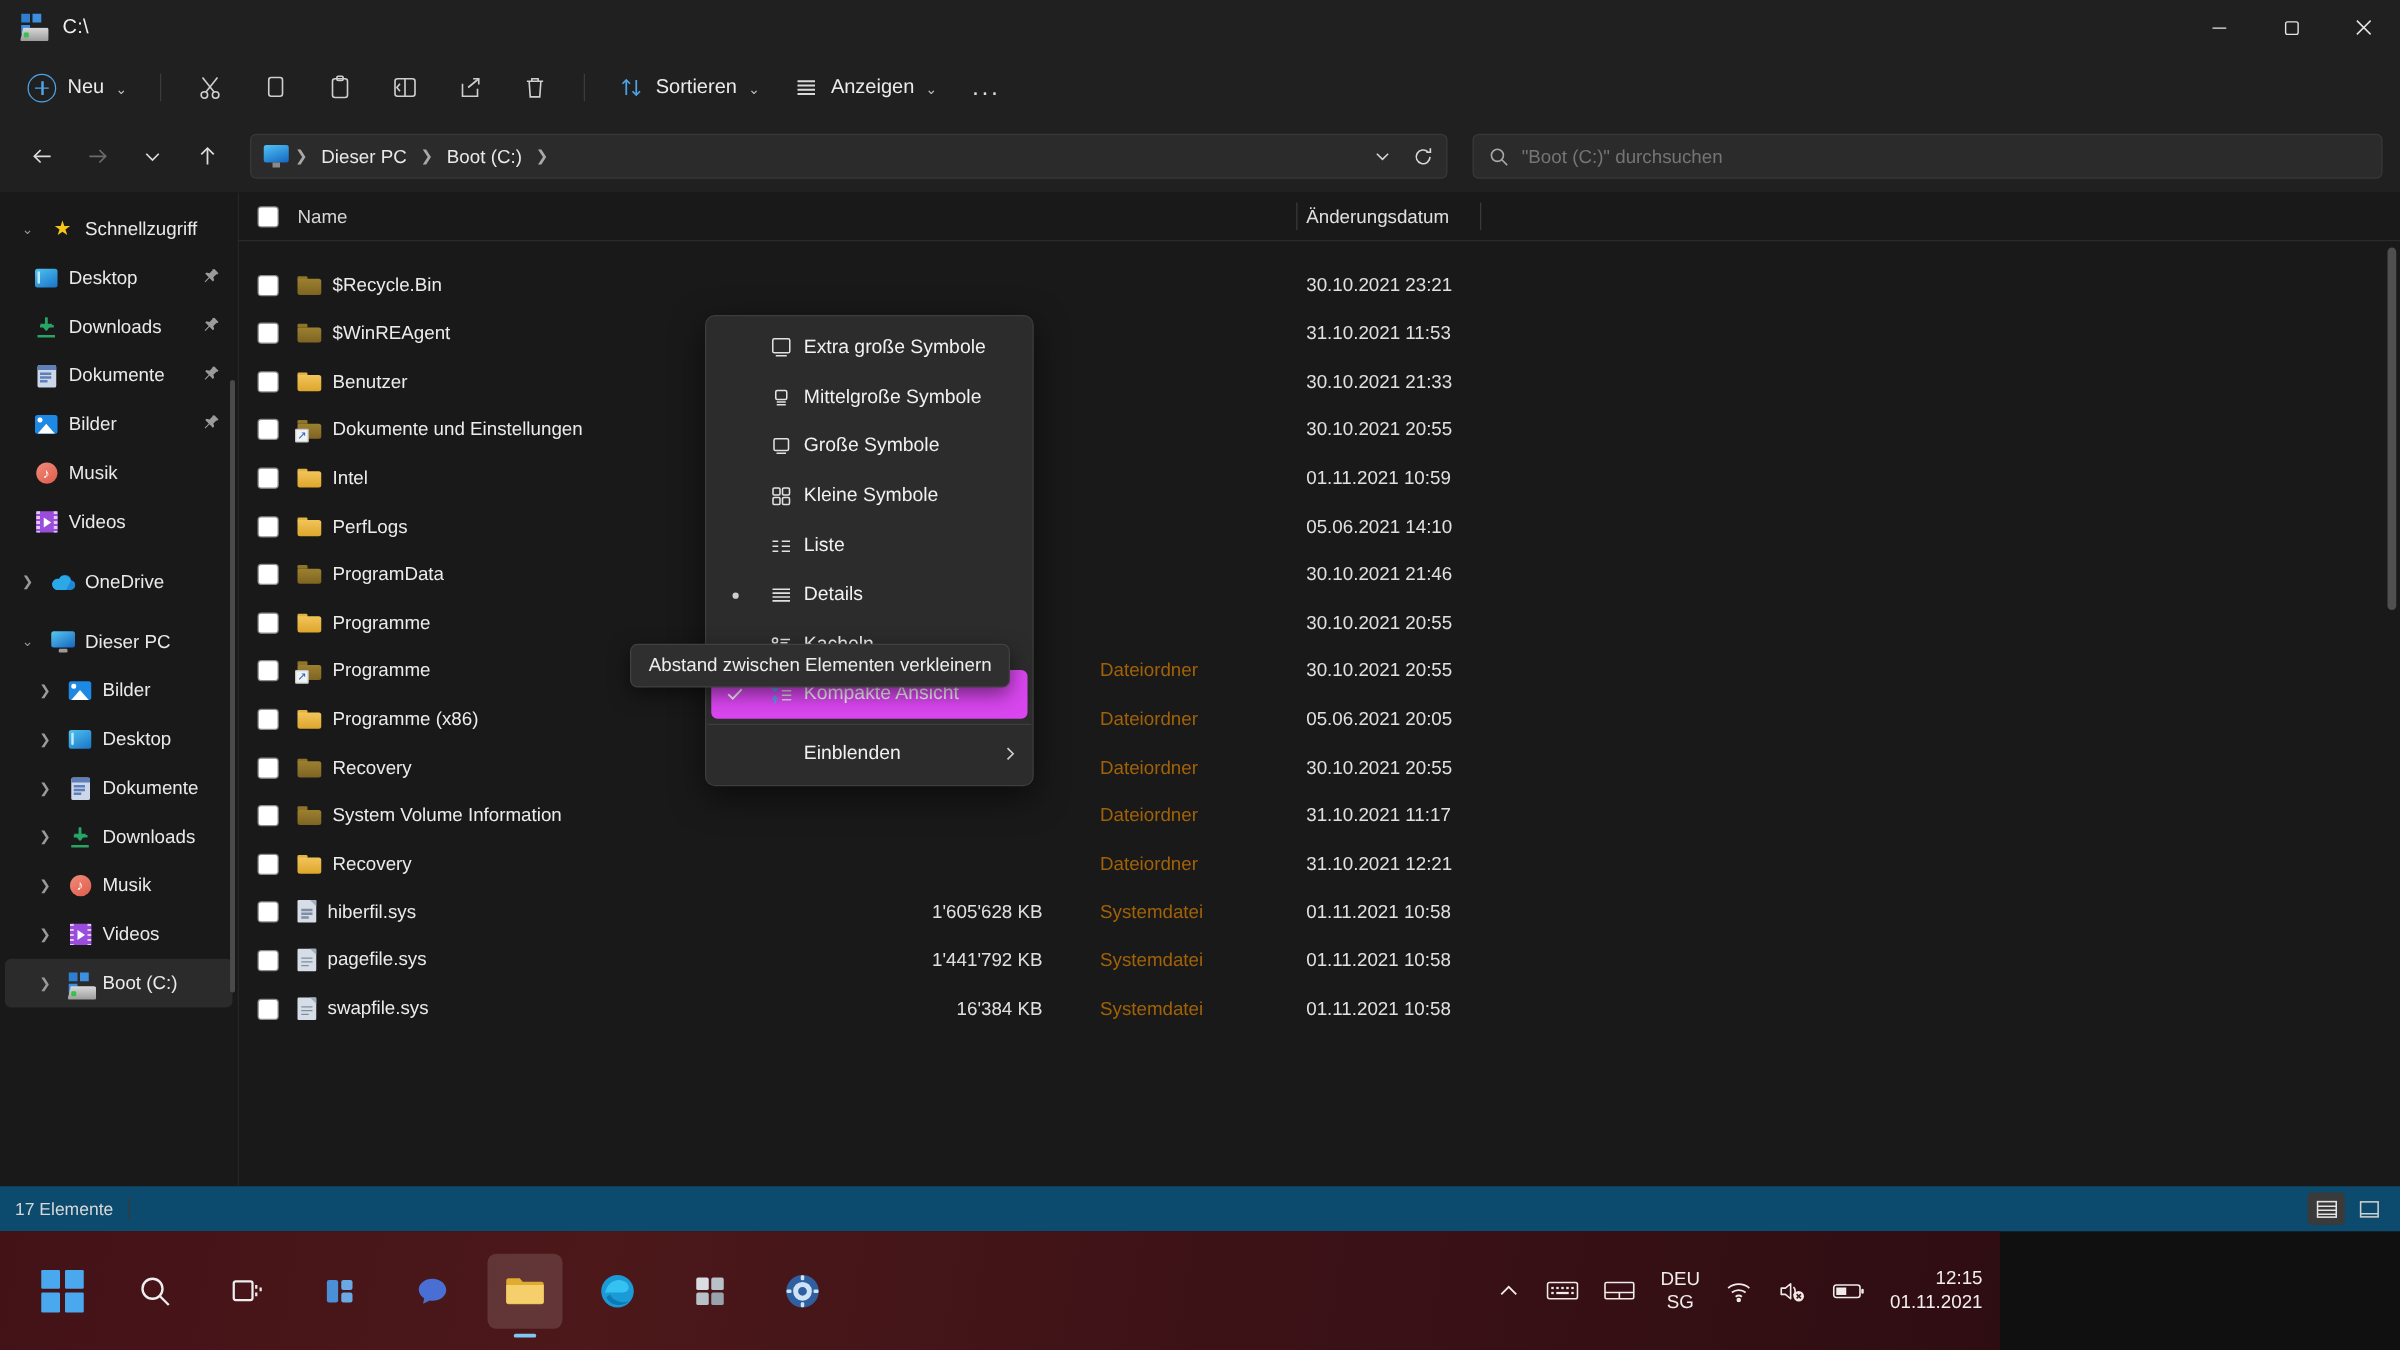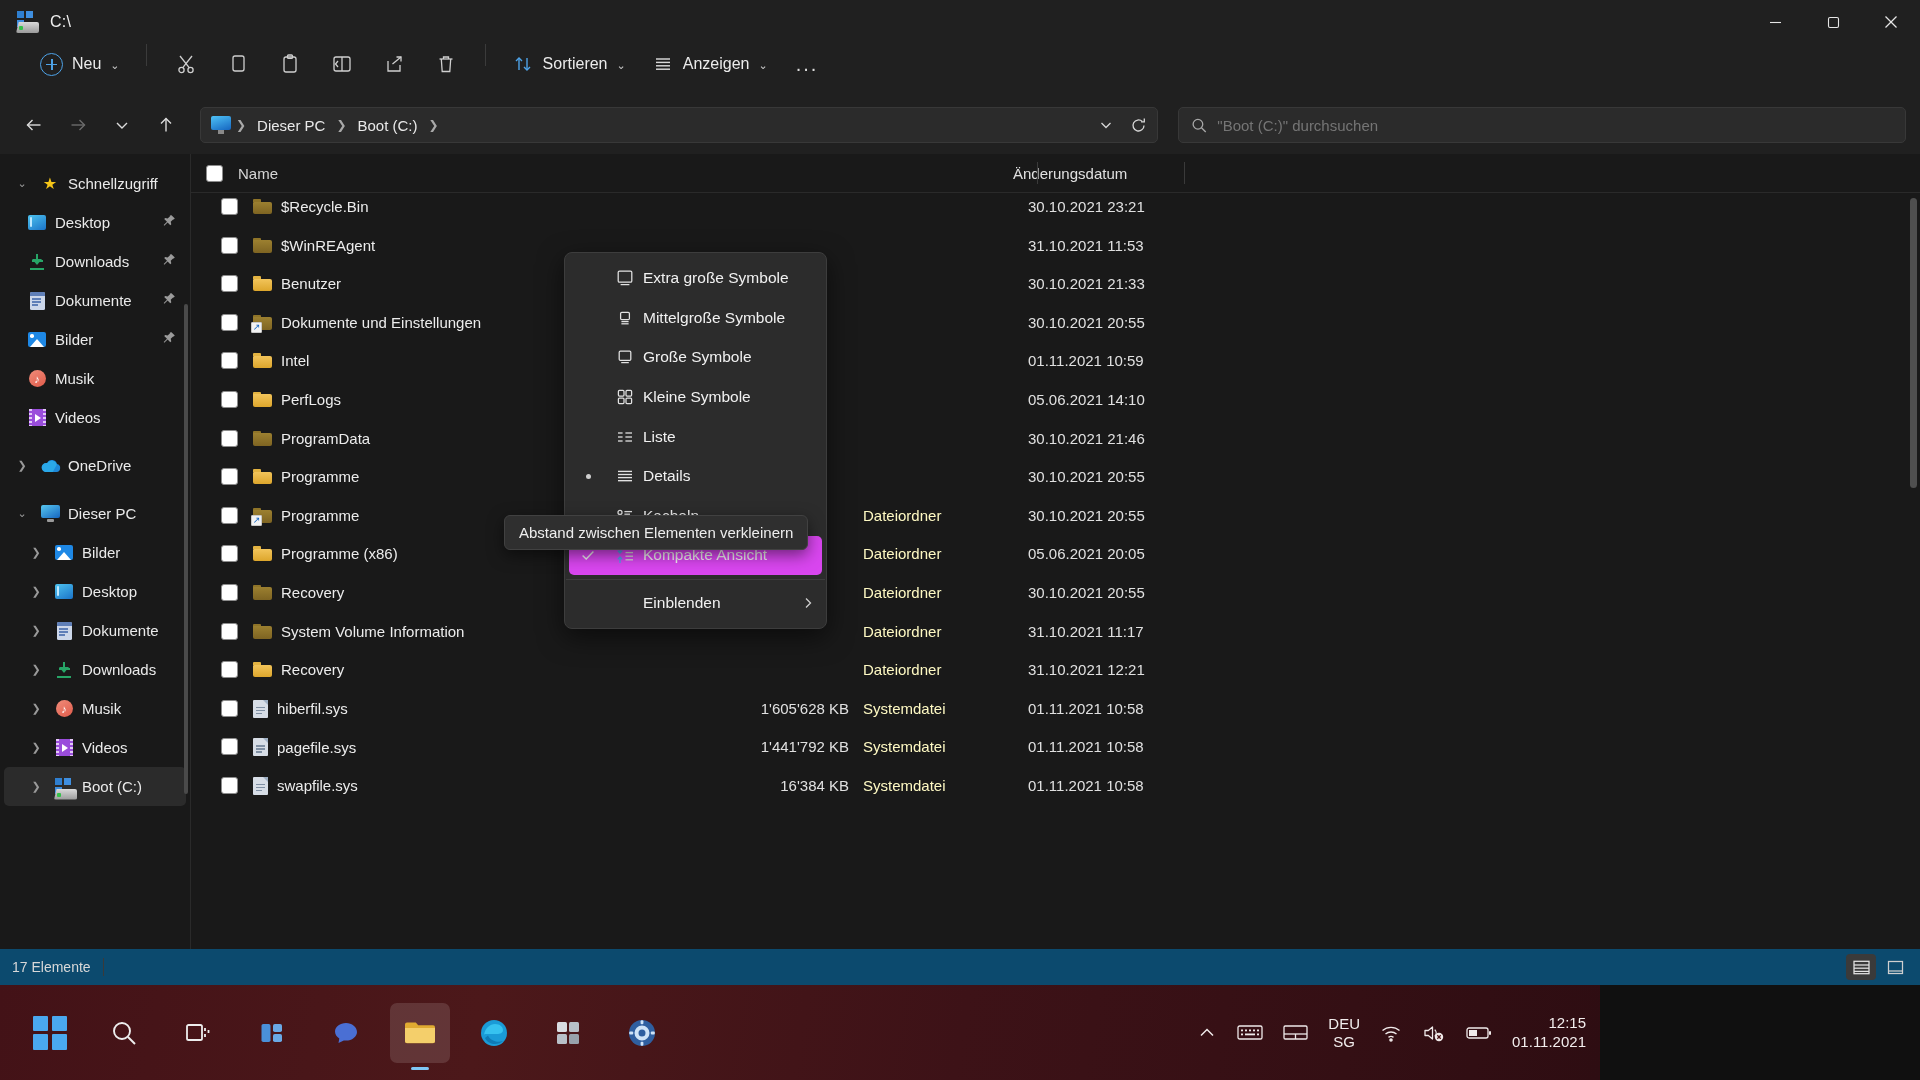--- a/index.html
+++ b/index.html
@@ -35,22 +35,22 @@
     clip-path: polygon(12% 0, 100% 0, 100% 100%, 0 100%);
   }
   .drive-glyph .led { position:absolute; left:3px; top:15px; width:4px; height:4px; background:#35c24a; border-radius:1px;}
   .title-text { font-size:16px; color:#f0f0f0; letter-spacing:.2px; }
   .wbtns { position:absolute; right:0; top:0; height:44px; display:flex; }
   .wbtn { width:58px; height:44px; display:flex; align-items:center; justify-content:center; color:#e6e6e6; }
   .wbtn svg { display:block; }
 
   
   .cmdbar {
-    height:52px; flex:0 0 52px; display:flex; 
-    background:#202020; padding-left:28px; gap:2px;
+    height:52px; flex:0 0 52px; display:flex; align-items:center;
+    background:#202020; padding-left:10px; gap:2px;
   }
   .cbtn {
     height:40px; display:flex; align-items:center; gap:9px;
     padding:0 12px; border-radius:5px; color:#ebebeb; font-size:16px; white-space:nowrap;
   }
   .cbtn.iconly { padding:0 14px; }
   .sep { width:1px; height:22px; background:#3b3b3b; margin:0 12px; }
   .chev { font-size:11px; color:#c8c8c8; transform:translateY(1px); }
   .new-plus { width:23px; height:23px; border:1.6px solid #4ea3e8; border-radius:50%; position:relative; }
   .new-plus:before,.new-plus:after{content:"";position:absolute;background:#4ea3e8;}
@@ -123,26 +123,26 @@
   .i-pc{width:19px;height:17px;position:relative;}
   .i-pc .s{position:absolute;left:0;top:0;width:19px;height:13px;background:linear-gradient(150deg,#58c8f0,#1565c0);border-radius:2px;}
   .i-pc .b{position:absolute;left:6px;bottom:0;width:7px;height:3px;background:#9a9a9a;border-radius:1px;}
 
   
   .filepane { flex:1; min-width:0; position:relative; background:#191919; overflow:hidden; }
   .colhdr { height:38px; display:flex; align-items:center; color:#d6d6d6; font-size:15px; position:relative;}
   .colhdr .divider{position:absolute;top:8px;width:1px;height:22px;background:#3a3a3a;}
   .chk { width:17px;height:17px;border:1.4px solid #8c8c8c;border-radius:3px;background:#ffffff; flex:0 0 17px;}
   .row {
-    height:38.6px; display:flex; align-items:flex-start; color:#ececec; font-size:15px; position:relative;padding-left:15px;
+    height:38.6px; display:flex; align-items:flex-end; color:#ececec; font-size:15px; position:relative;
   }
   .c-chk { width:48px; flex:0 0 48px; display:flex; justify-content:center; }
   .c-name { width:420px; flex:0 0 420px; display:flex; align-items:center; gap:9px; }
   .c-size { width:190px; flex:0 0 190px; text-align:right; padding-right:14px; color:#e0e0e0;}
-  .c-type { width:165px; flex:0 0 165px; color:#fef9c3;}
+  .c-type { width:165px; flex:0 0 165px; color:#a16207;margin-left:32px;}
   .c-date { width:160px; flex:0 0 160px; color:#e0e0e0;}
   .folder { width:19px;height:15px;position:relative;flex:0 0 19px;}
   .folder .tab{position:absolute;left:0;top:0;width:8px;height:3px;background:#e3b341;border-radius:1px 1px 0 0;}
   .folder .bd{position:absolute;left:0;top:2.5px;width:19px;height:12.5px;background:linear-gradient(180deg,#f2c45a,#dda62c);border-radius:1px 2px 2px 2px;}
   .folder.dim .tab{background:#8f7428;}
   .folder.dim .bd{background:linear-gradient(180deg,#9c8030,#7e6422);}
   .folder .lnk{position:absolute;left:-2px;bottom:-3px;width:11px;height:11px;background:#f2f2f2;border:1px solid #c8c8c8;border-radius:1px;display:flex;align-items:center;justify-content:center;color:#1565c0;font-size:9px;line-height:1;}
   .sysfile { width:15px;height:18px;background:#d7dde6;border-radius:1px;position:relative;flex:0 0 15px;}
   .sysfile:before{content:"";position:absolute;right:0;top:0;border-left:5px solid transparent;border-top:5px solid #9fb0c4;}
   .sysfile .ln{position:absolute;left:2.5px;height:1.3px;background:#7f8fa3;}

